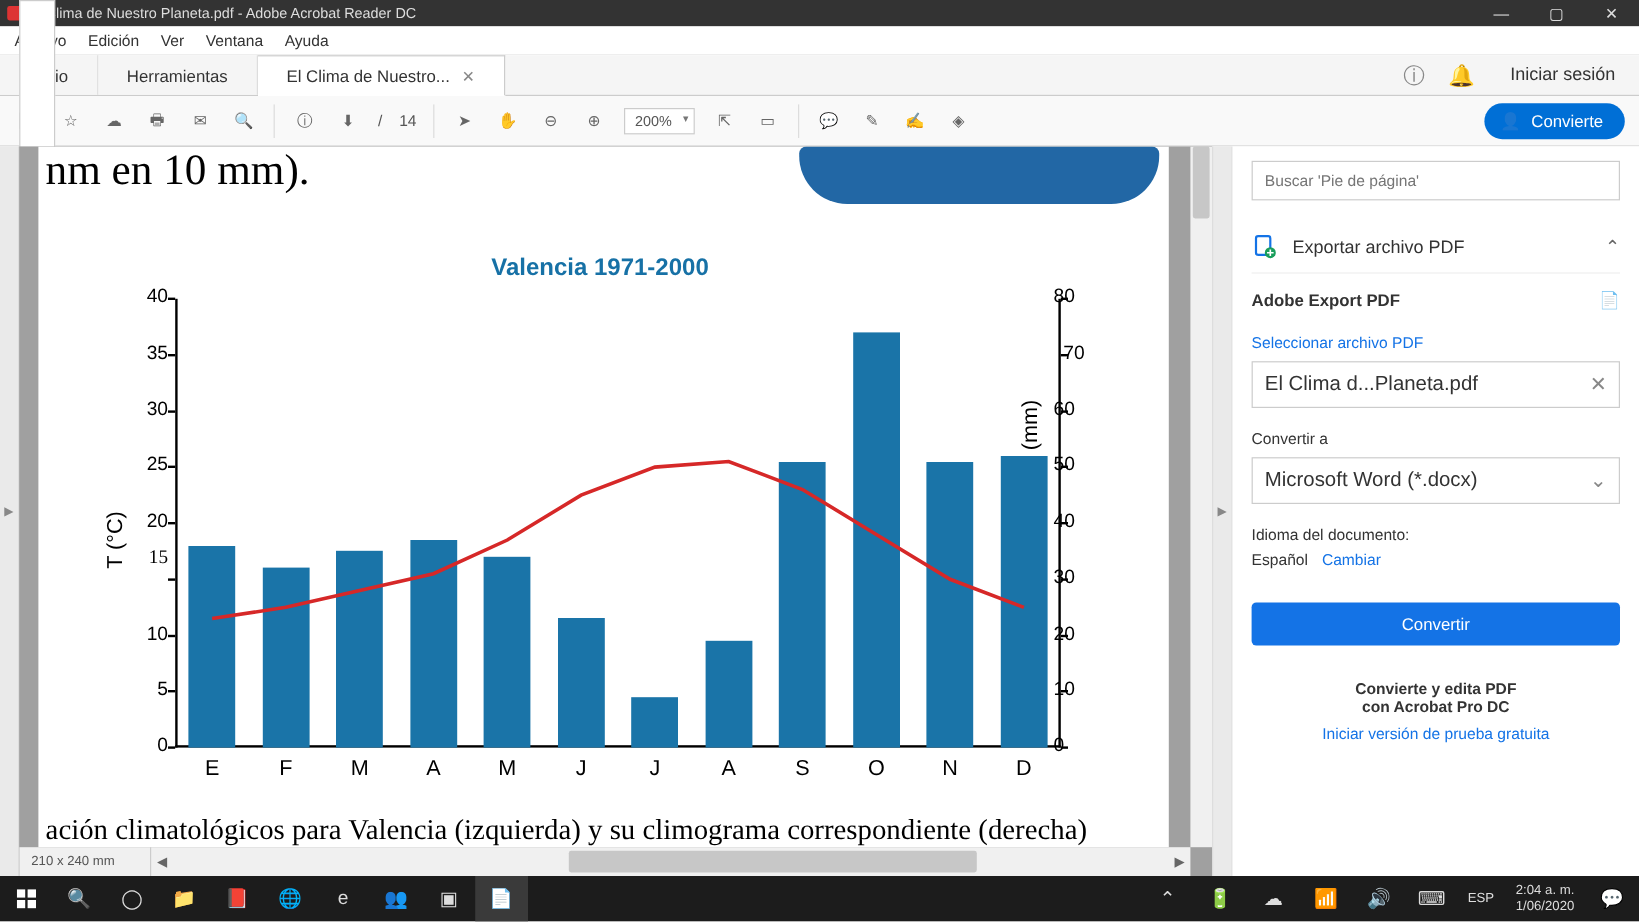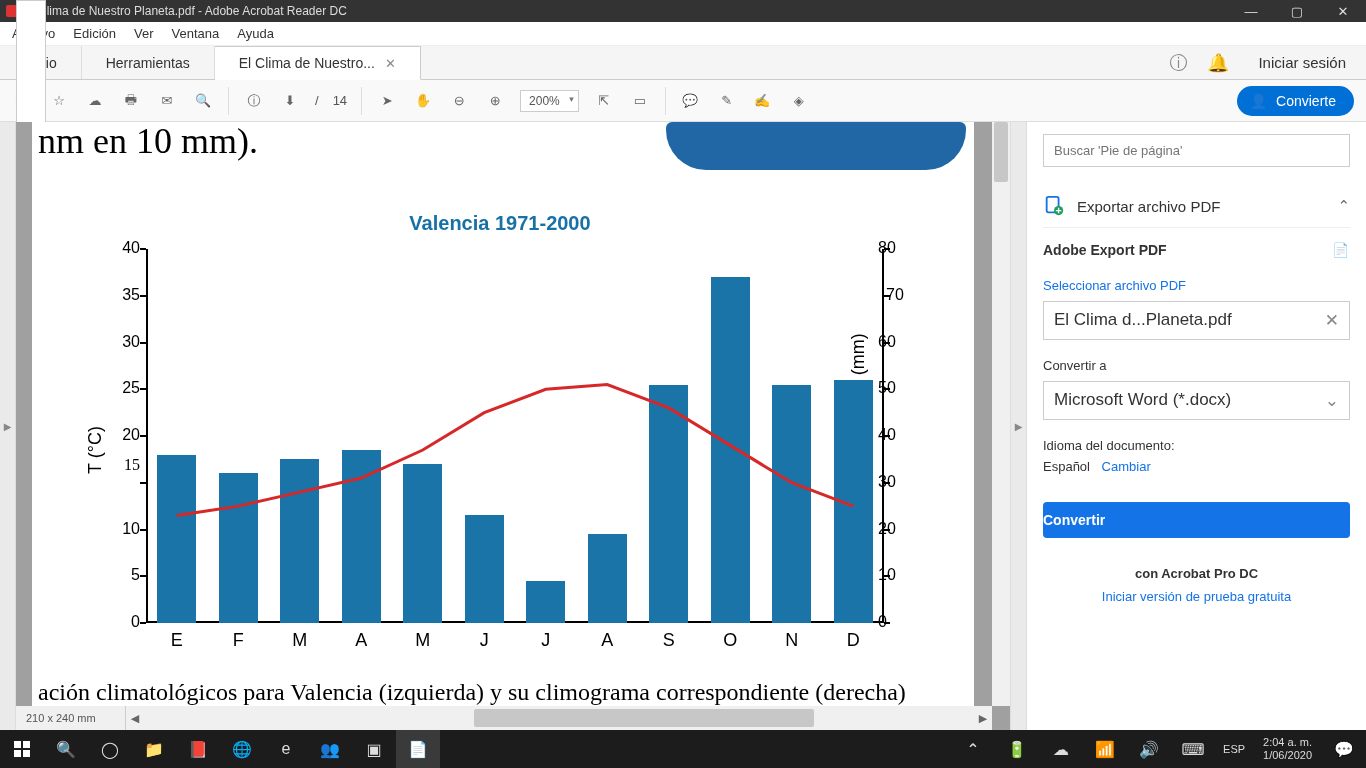--- a/index.html
+++ b/index.html
@@ -81,21 +81,21 @@
 .rpanel .sub .h{ font-weight:bold; font-size:14px; display:flex; align-items:center;}
 .rpanel .sub .h .pdfico{ margin-left:auto; color:#999;}
 .rpanel .sub .desc{ font-size:12.5px; color:#555; margin-top:6px;}
 .rpanel .lbl{ font-size:13px; color:#1473e6; margin-top:20px;}
 .rpanel .filebox, .rpanel .selbox{ border:1px solid #ccc; padding:8px 10px; margin-top:8px; display:flex; align-items:flex-start; font-size:17px; color:#333;}
 .rpanel .filebox .x{ margin-left:auto; color:#888; cursor:default;}
 .rpanel .selbox .dd{ margin-left:auto; color:#888;}
 .rpanel .plain{ font-size:13px; color:#333; margin-top:18px;}
 .rpanel .langrow{ font-size:13px; margin-top:6px;}
 .rpanel .langrow .chg{ color:#1473e6; margin-left:8px; cursor:default;}
-.rpanel .convertbtn{ background:#1473e6; color:#fff; text-align:left; padding:10px 0; border-radius:4px; margin-top:28px; font-size:14px; cursor:default;font-weight:bold;}
+.rpanel .convertbtn{ background:#1473e6; color:#fff; text-align:center; padding:10px 0; border-radius:4px; margin-top:28px; font-size:14px; cursor:default;}
 .rpanel .promo{ text-align:center; margin-top:28px; font-size:13px;}
 .rpanel .promo b{ display:block;}
 .rpanel .trial{ text-align:center; color:#1473e6; font-size:13px; margin-top:8px; cursor:default;}
 .rcollapse{ width:16px; background:#eaeaea; display:flex; align-items:center; justify-content:center; color:#888; font-size:10px; border-left:1px solid #ddd; cursor:default;}
 
 
 .taskbar{ position:absolute; left:0; right:0; bottom:0; height:38px; background:#1c1c1c; display:flex; align-items:center; color:#ddd; font-size:11px;}
 .taskbar .tb{ width:44px; height:38px; display:flex; align-items:center; justify-content:center; font-size:16px;}
 .taskbar .tb.active{ background:#3a3a3a;}
 .taskbar .tspacer2{flex:1;}
@@ -330,20 +330,21 @@
         <span>Microsoft Word (*.docx)</span>
         <span class="dd">⌄</span>
       </div>
       <div class="plain">Idioma del documento:</div>
       <div class="langrow">
         <span>Español</span>
         <span class="chg">Cambiar</span>
       </div>
       <div class="convertbtn"><span>Convertir</span></div>
       <div class="promo">
+        <b>Convierte y edita PDF</b>
         <b>con Acrobat Pro DC</b>
       </div>
       <div class="trial">Iniciar versión de prueba gratuita</div>
     </div>
   </div>
 </div>
 
 <div class="taskbar">
   <div class="tb win-ico">
     <svg viewBox="0 0 16 16">

